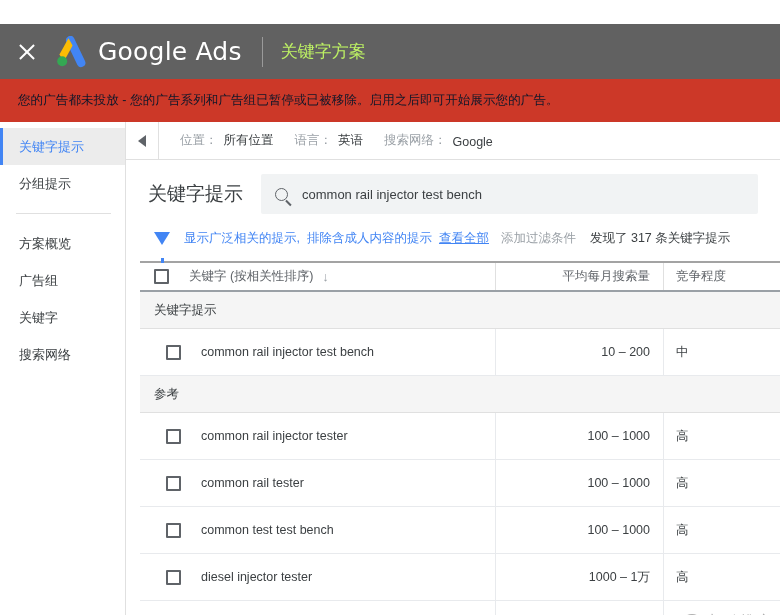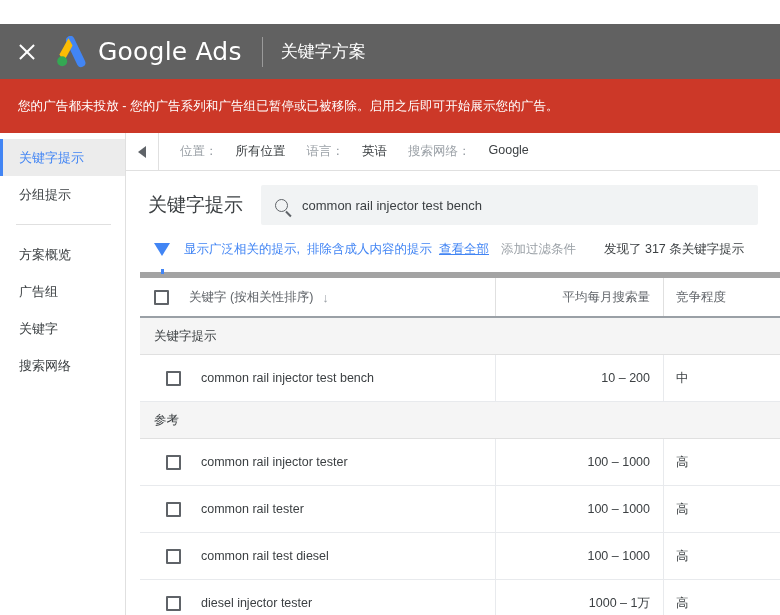--- a/index.html
+++ b/index.html
@@ -29,25 +29,25 @@
 
   .ads-logo { width: 34px; height: 32px; position: relative; margin: 0 8px 0 6px; flex:0 0 auto;}
   .brand {
     color: #fff; font-size: 25px; letter-spacing: .2px;
     font-family: "DejaVu Sans", sans-serif; font-weight: 400;
     margin-left: 2px;
   }
   .divider-v {
     width: 1px; height: 30px; background: #9a9a9a; margin: 0 18px 0 20px;
   }
-  .subtitle { color: #ffffff; font-size: 17px; }
+  .subtitle { color: #bef264; font-size: 17px; }
 
   
   .alert {
-    height: 54px; background: #cc3828; color: #ffffff;
+    height: 43px; background: #cc3828; color: #0f172a;
     display: flex; align-items: center; padding-left: 18px;
     font-size: 12.5px; letter-spacing: .1px;
   }
 
   
   .body { display: flex; height: calc(615px - 55px - 43px); border-radius: 26px; }
 
   
   .sidebar {
     width: 126px; flex: 0 0 126px; background: #fff;
@@ -72,21 +72,21 @@
   }
   .back-arrow {
     width: 33px; height: 37px; display: flex; align-items: center; justify-content: center;
     border-right: 1px solid #e0e0e0; cursor: pointer;
   }
   .tri-left {
     width: 0; height: 0;
     border-top: 6px solid transparent; border-bottom: 6px solid transparent;
     border-right: 8px solid #5f6368;
   }
-  .fb-group { display: flex; align-items: flex-start; margin-left: 21px; gap: 12px; }
+  .fb-group { display: flex; align-items: flex-end; margin-left: 21px; }
   .fb-label { color: #9aa0a6; margin-right: 6px; }
   .fb-value { color: #3c4043; }
 
   .searchrow { display: flex; align-items: center; padding: 14px 22px 0 22px; }
   .page-title { font-size: 19px; color: #3c4043; margin-right: 18px; white-space: nowrap; }
   .searchbox {
     flex: 1 1 auto; height: 40px; background: #f1f3f4; border-radius: 2px;
     display: flex; align-items: center; padding-left: 14px; cursor: text;
   }
   .mag {
@@ -103,28 +103,28 @@
   .funnel {
     width: 0; height: 0; margin-right: 14px; margin-left: 6px;
     border-left: 8px solid transparent; border-right: 8px solid transparent;
     border-top: 13px solid #4285f4; position: relative; flex: 0 0 auto;
   }
   .funnel::after {
     content:""; position:absolute; left:-1.5px; top:13px; width:3px; height:5px; background:#4285f4;
   }
   .chip-blue { color: #4285f4; margin-right: 7px; }
   .chip-link { color: #4285f4; text-decoration: underline; margin-right: 12px; cursor: pointer; }
-  .chip-grey { color: #9aa0a6; margin-right: 28px; cursor: pointer; }
+  .chip-grey { color: #9aa0a6; margin-right: 14px; cursor: pointer; }
   .chip-count { color: #3c4043; }
 
   
   .table { margin-left: 14px; margin-right: 0; }
   .thead {
-    display: flex; align-items: center; height: 46px;
-    border-top: 6px solid #a3a3a3; border-bottom: 2px solid #9aa0a6;
+    display: flex; align-items: center; height: 31px;
+    border-top: 2px solid #a3a3a3; border-bottom: 2px solid #9aa0a6;
     font-size: 12.5px; color: #5f6368;
   }
   .cell-kw { width: 355px; display: flex; align-items: center; flex: 0 0 355px; }
   .cell-vol {
     width: 168px; flex: 0 0 168px; text-align: right; padding-right: 13px;
     border-left: 1px solid #e0e0e0; height: 100%; display: flex;
     align-items: center; justify-content: flex-end;
   }
   .cell-comp {
     flex: 1 1 auto; padding-left: 12px; border-left: 1px solid #e0e0e0;
@@ -288,21 +288,21 @@
           <span class="chk"></span>
           <span>common rail tester</span>
         </div>
         <div class="cell-vol">100 – 1000</div>
         <div class="cell-comp">高</div>
       </div>
 
       <div class="trow">
         <div class="cell-kw">
           <span class="chk"></span>
-          <span>common rail test diesel</span>
+          <span>common test test bench</span>
         </div>
         <div class="cell-vol">100 – 1000</div>
         <div class="cell-comp">高</div>
       </div>
 
       <div class="trow">
         <div class="cell-kw">
           <span class="chk"></span>
           <span>diesel injector tester</span>
         </div>

